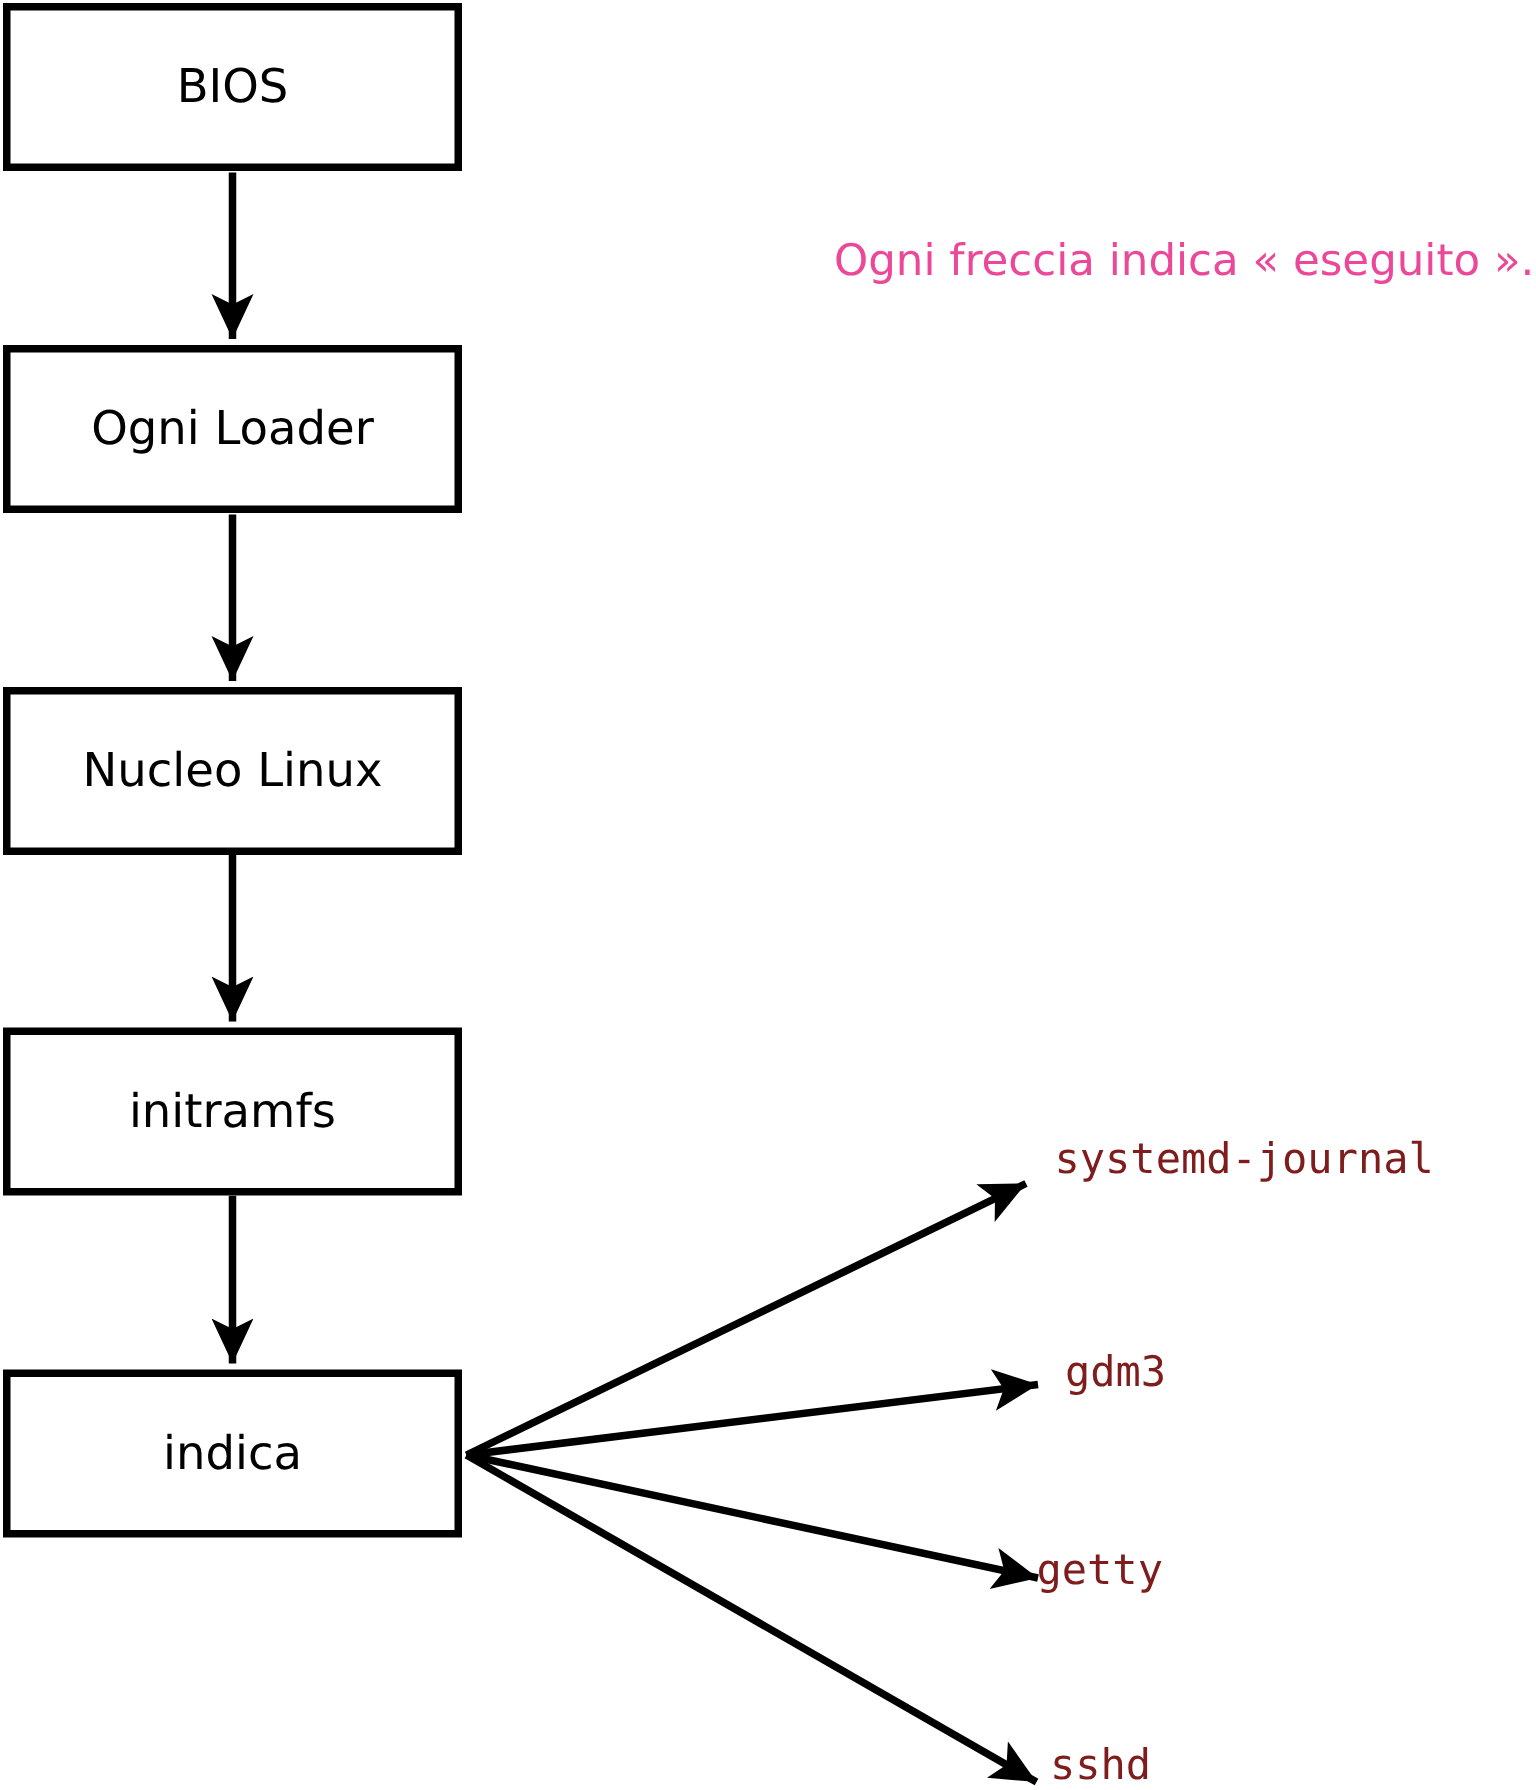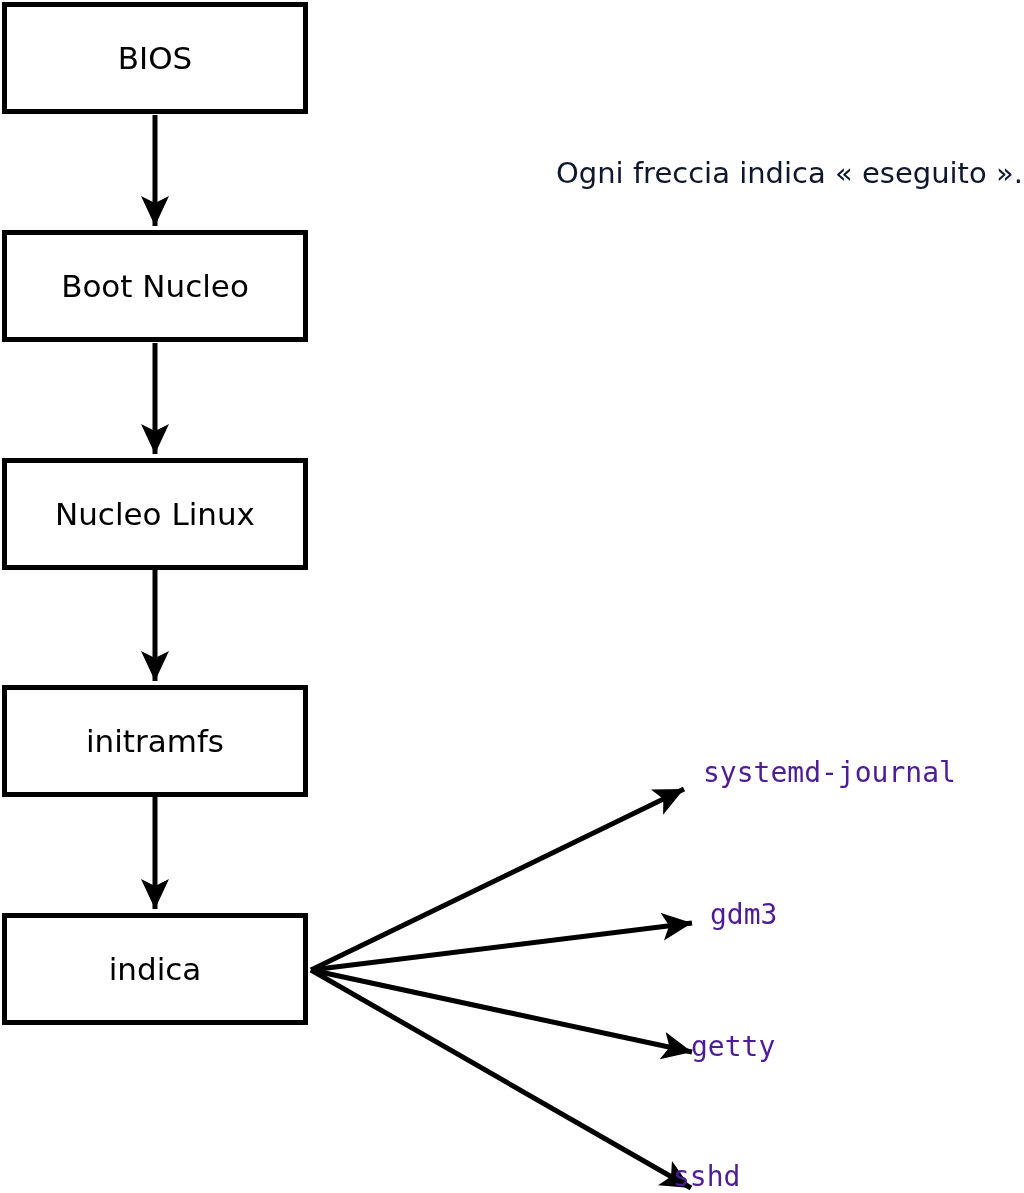--- a/index.html
+++ b/index.html
@@ -30,29 +30,29 @@
     line-height: 1;
     color: #000000;
     white-space: nowrap;
   }
   .caption {
     position: absolute;
     left: 556px;
     top: 156px;
     font-size: 29px;
     line-height: 34px;
-    color: #0f172a;
+    color: #ec4899;
     white-space: nowrap;
   }
   .svc {
     position: absolute;
     font-family: "DejaVu Sans Mono", "Liberation Mono", monospace;
     font-size: 28px;
     line-height: 28px;
-    color: #4c1d95;
+    color: #7f1d1d;
     white-space: nowrap;
   }
   .arrows {
     position: absolute;
     left: 0;
     top: 0;
     width: 1024px;
     height: 1193px;
     pointer-events: none;
   }
@@ -76,32 +76,32 @@
     <line x1="311" y1="970" x2="684" y2="789" marker-end="url(#arrowhead)"></line>
     <line x1="311" y1="970" x2="692" y2="923" marker-end="url(#arrowhead)"></line>
     <line x1="311" y1="970" x2="692" y2="1052" marker-end="url(#arrowhead)"></line>
     <line x1="311" y1="970" x2="691" y2="1188" marker-end="url(#arrowhead)"></line>
   </svg>
 
   <div class="node" style="top:2px">
     <span class="node-label">BIOS</span>
   </div>
   <div class="node" style="top:230px">
-    <span class="node-label">Boot Nucleo</span>
+    <span class="node-label">Ogni Loader</span>
   </div>
   <div class="node" style="top:685px">
     <span class="node-label">initramfs</span>
   </div>
   <div class="node" style="top:458px">
     <span class="node-label">Nucleo Linux</span>
   </div>
   <div class="node" style="top:913px">
     <span class="node-label">indica</span>
   </div>
 
   <div class="caption">Ogni freccia indica « eseguito ».</div>
 
   <div class="svc" style="left:703px; top:759px">systemd-journal</div>
   <div class="svc" style="left:710px; top:901px">gdm3</div>
   <div class="svc" style="left:691px; top:1033px">getty</div>
-  <div class="svc" style="left:673px; top:1163px">sshd</div>
+  <div class="svc" style="left:700px; top:1163px">sshd</div>
 
 </div>
 
 </body></html>

